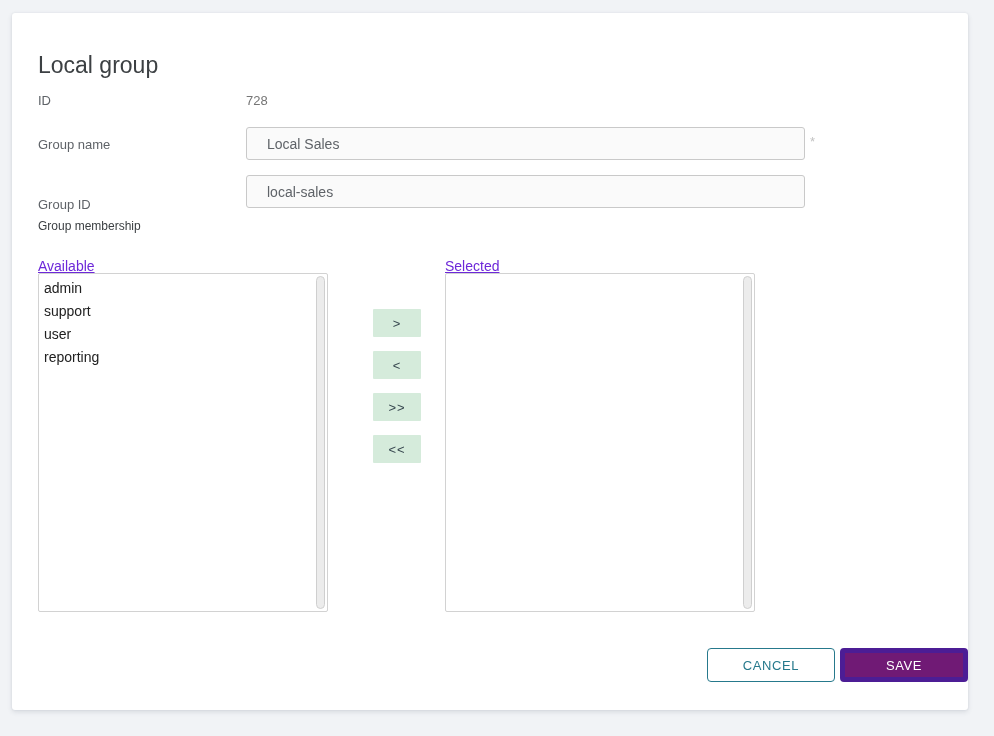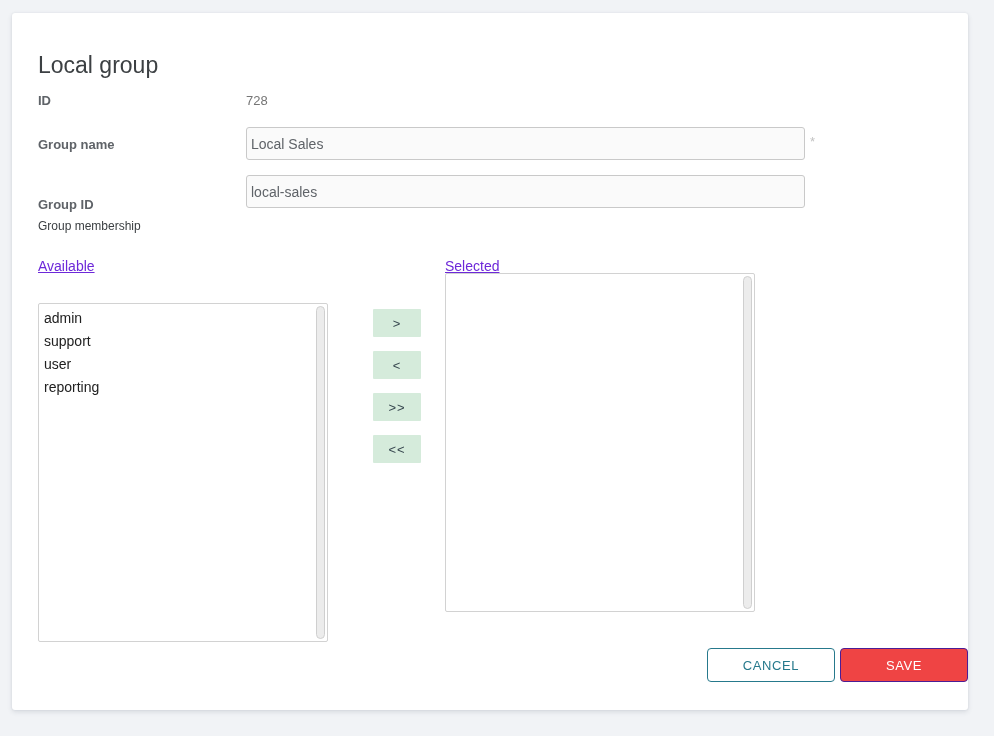--- a/index.html
+++ b/index.html
@@ -26,40 +26,40 @@
     left: 26px; top: 22px;
     font-size: 23px;
     font-weight: 400;
     color: #3c4043;
     margin-top: 17px;
   }
   .field-label {
     position: absolute;
     left: 26px;
     font-size: 13px;
-    font-weight: 700;
+    font-weight: 400;
     color: #5f6368;
   }
   .static-value {
     position: absolute;
     left: 234px;
     font-size: 13px;
     color: #757575;
   }
   .text-input {
     position: absolute;
     left: 234px;
     width: 559px; height: 33px;
     background: #fafafa;
     border: 1px solid #c9c9c9;
     border-radius: 3px;
     font-family: "Liberation Sans", sans-serif;
     font-size: 14px;
     color: #5f6368;
-    padding: 0 4px;
+    padding: 0 20px;
     outline: none;
   }
   .required-marker {
     position: absolute;
     left: 798px;
     font-size: 13px;
     color: #c2c2c2;
   }
   .section-title {
     position: absolute;
@@ -80,21 +80,21 @@
   .listbox-label.selected  { left: 433px; width: 310px; }
   .listbox {
     position: absolute;
     top: 260px;
     height: 339px;
     background: #ffffff;
     border: 1px solid #d2d2d2;
     border-radius: 2px;
     overflow: hidden;
   }
-  .listbox.available { left: 26px; width: 290px; margin-top: 30px; }
+  .listbox.available { left: 26px; width: 290px; }
   .listbox.selected  { left: 433px; width: 310px; }
   .list-item {
     padding: 4px 6px 3px 5px;
     font-size: 14px;
     color: #212121;
     line-height: 16px;
     height: 23px;
     cursor: default;
   }
   .list-item:first-child { margin-top: 2px; }
@@ -140,22 +140,22 @@
     font-weight: 500;
     letter-spacing: 0.6px;
     cursor: pointer;
   }
   .btn-cancel {
     background: #ffffff;
     border: 1px solid #26798c;
     color: #26798c;
   }
   .btn-save {
-    background: #ef4444;
-    border: 1px solid #4c1d95;
+    background: #701a75;
+    border: 5px solid #4c1d95;
     color: #ffffff;
   }
 </style>
 </head>
 <body>
 
 <div class="page">
   <div class="card">
 
     <div class="page-title">Local group</div>

